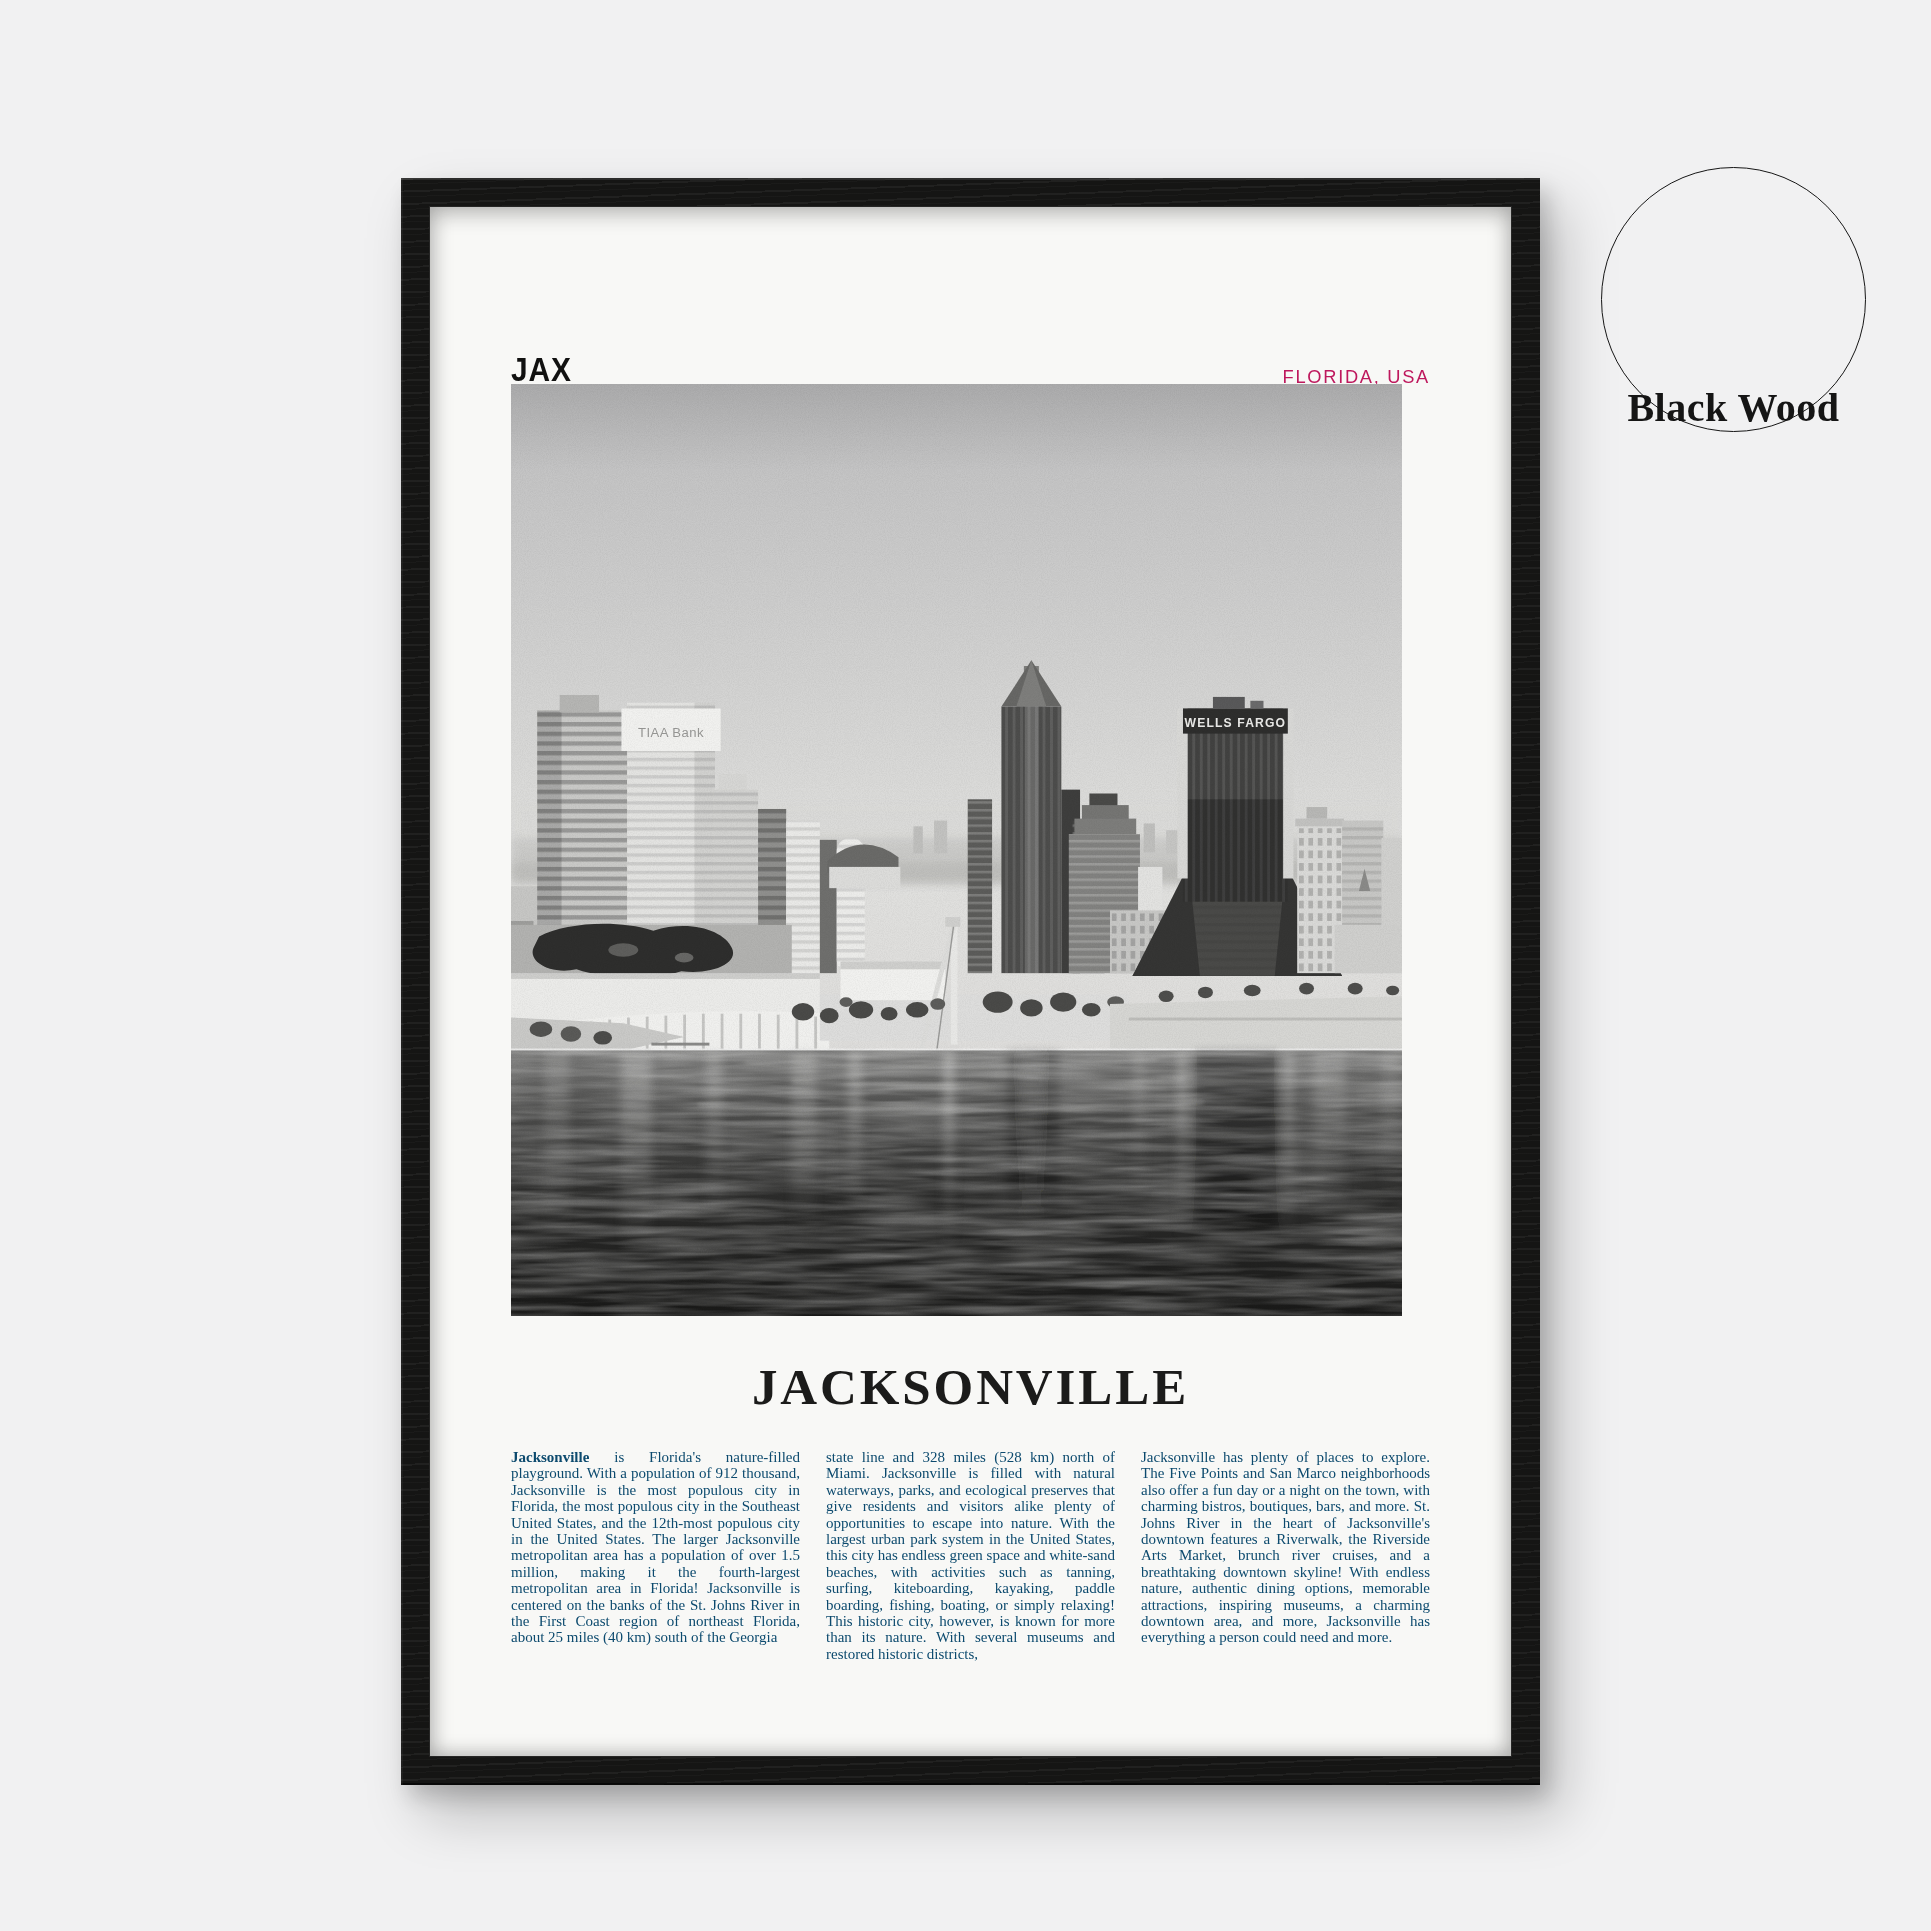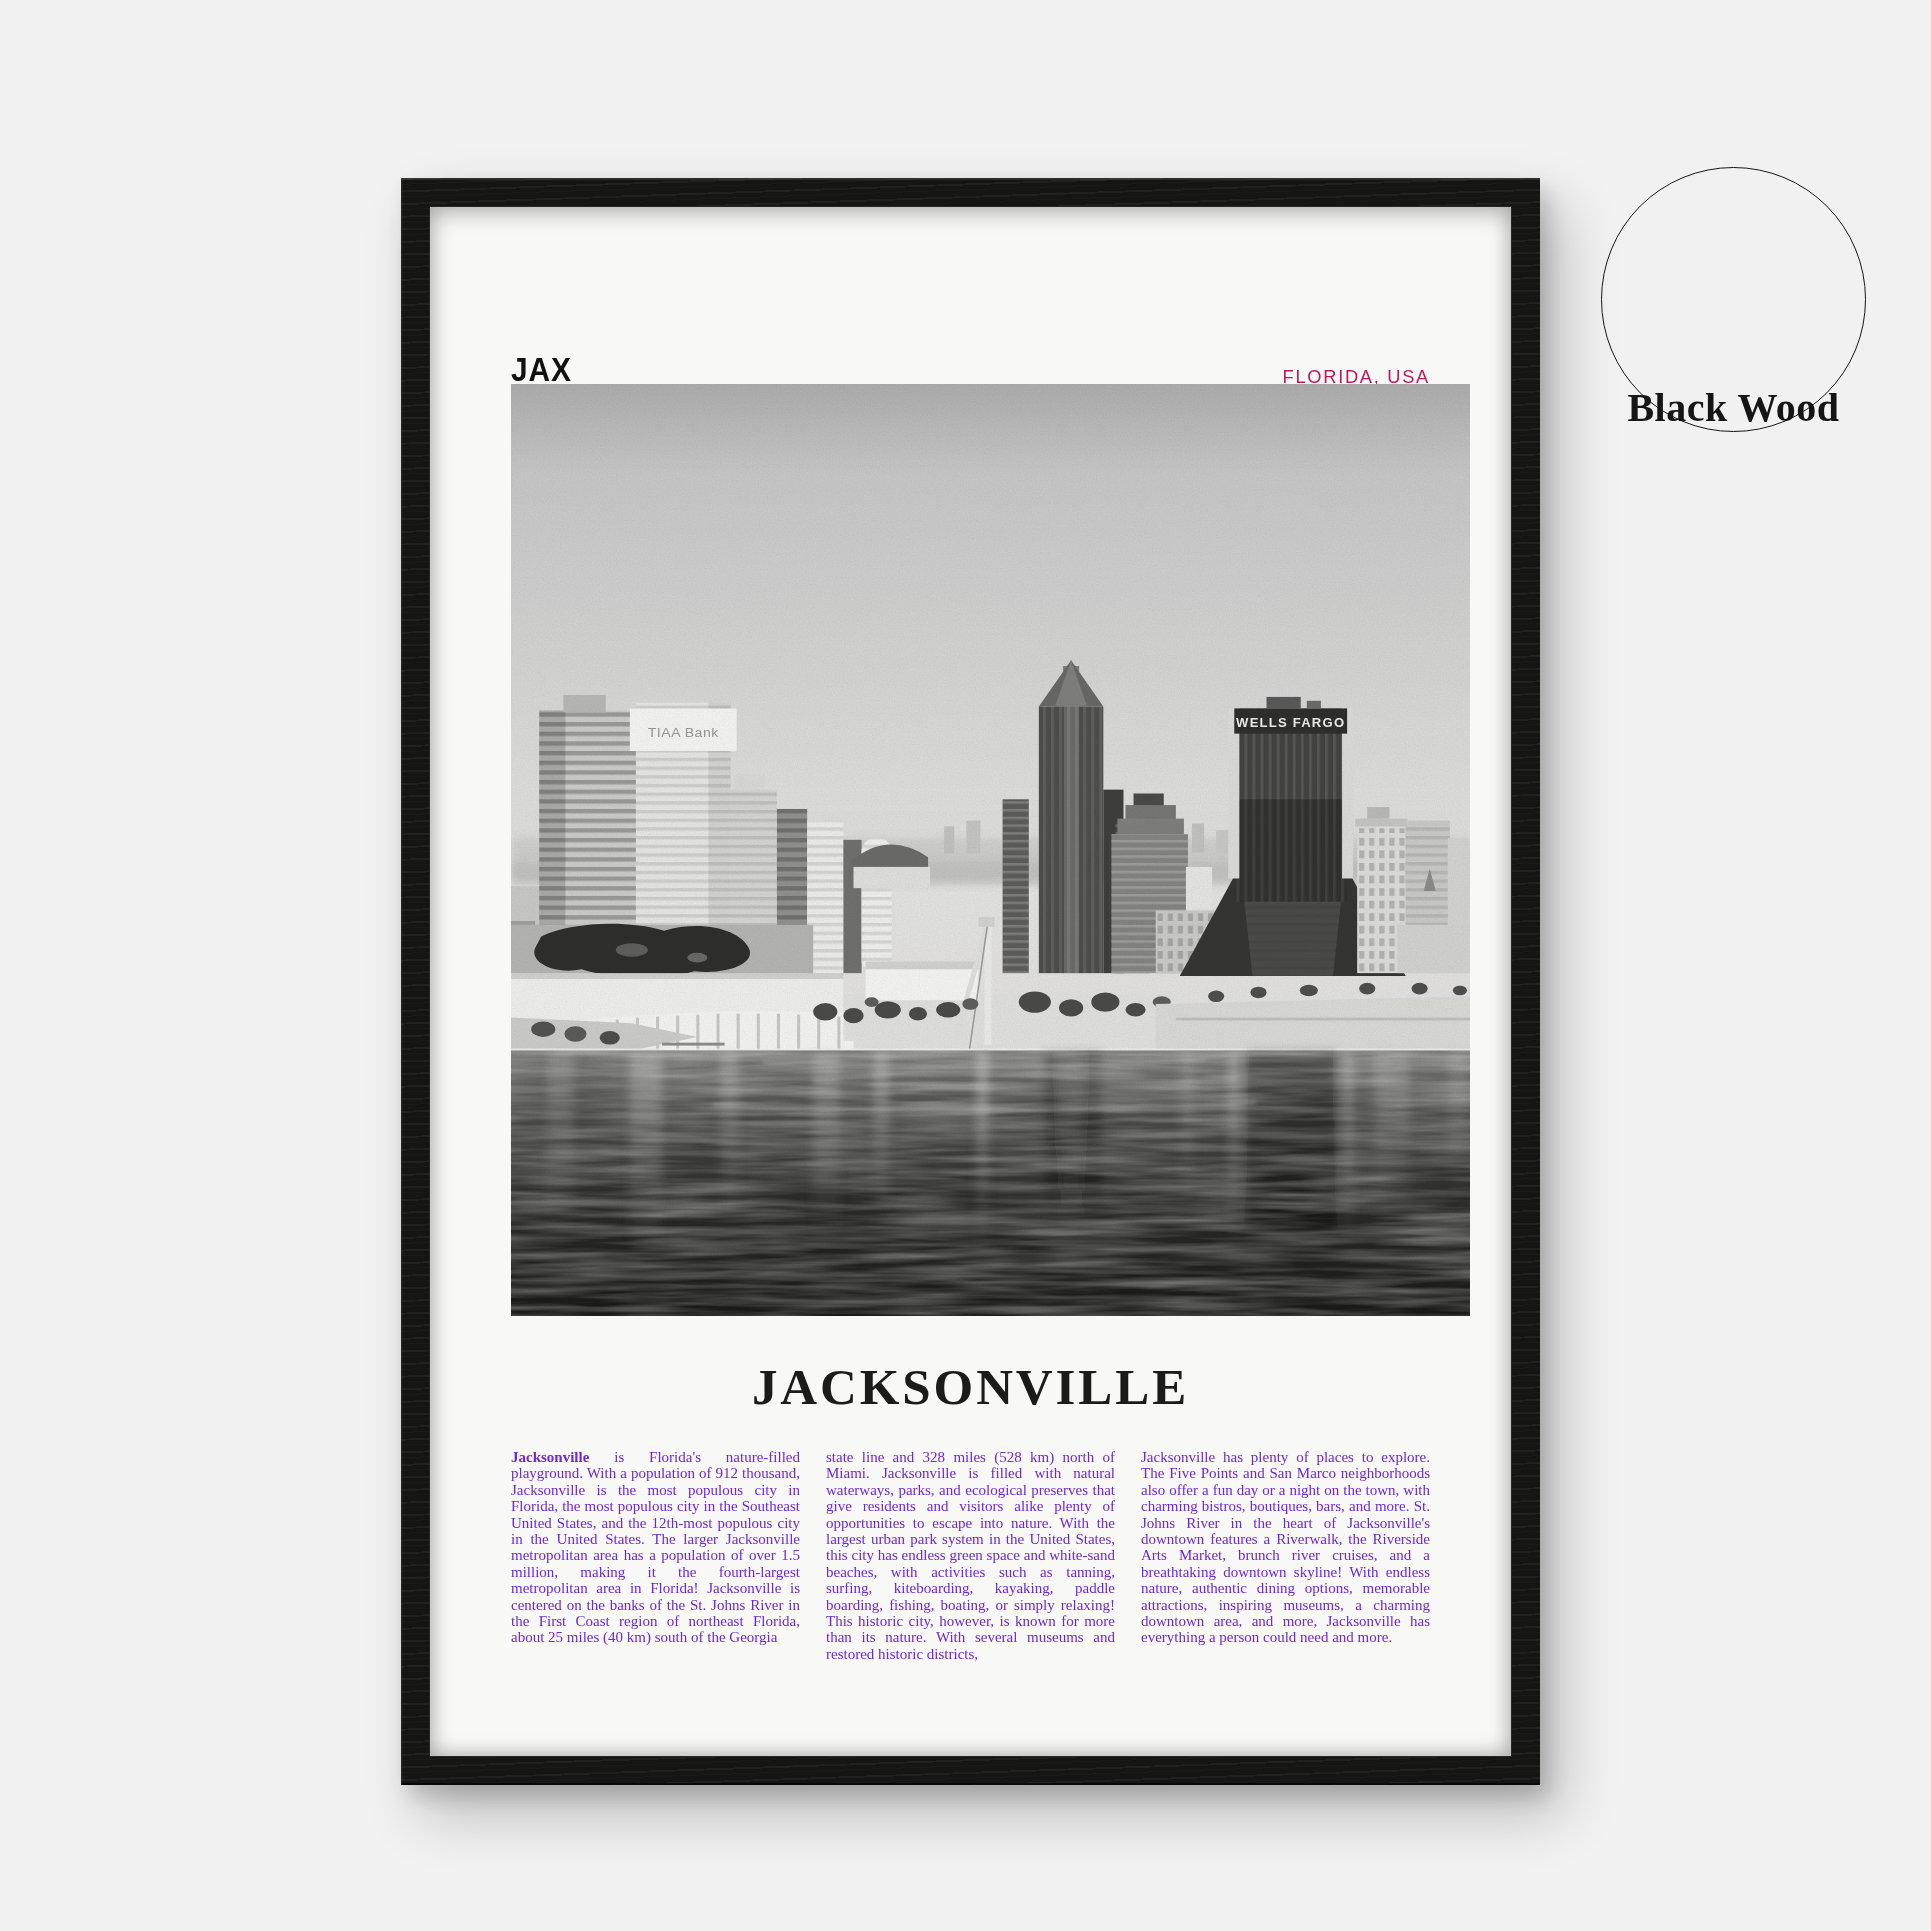--- a/index.html
+++ b/index.html
@@ -45,36 +45,36 @@
   .city-tag {
     position:absolute; left:81px; top:143px;
     font-size:34px; font-weight:bold; letter-spacing:1px; color:#111110;
     transform:scaleX(0.88); transform-origin:left center;
   }
   .location {
     position:absolute; right:81px; top:159px;
     font-size:18.3px; font-weight:400; letter-spacing:1.7px; color:#be185d;
   }
   .photo {
-    position:absolute; left:81px; top:177px; width:959px; height:932px;
+    position:absolute; left:81px; top:177px; width:891px; height:932px;
     background:#cfcfcf;
   }
   .photo svg { display:block; width:100%; height:100%; }
   .poster-title {
     position:absolute; left:0; top:1151px; width:100%;
     text-align:center;
     font-family:"Liberation Serif", serif;
     font-size:51px; font-weight:bold; letter-spacing:2.9px; color:#1b1b1a;
     white-space:nowrap;
   }
   .columns {
     position:absolute; left:81px; top:1242px; width:919px;
     display:flex; gap:26px;
     font-family:"Liberation Serif", serif;
-    font-size:15px; line-height:16.4px; color:#6d28d9;
+    font-size:15px; line-height:16.4px; color:#0c4a6e;
     text-align:justify;
   }
   .columns .col { flex:1 1 0; }
   .columns .lead { font-weight:bold; }
 
   
   .badge {
     position:absolute; left:1601px; top:167px; width:263px; height:263px;
     border:1.9px solid #161616; border-radius:50%;
     display:flex; align-items:flex-end; justify-content:center;

